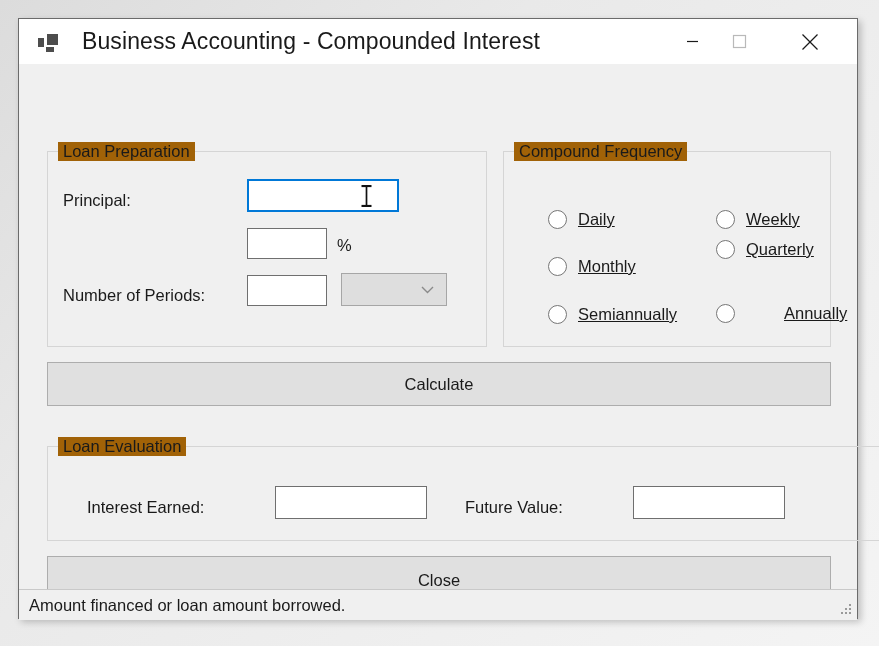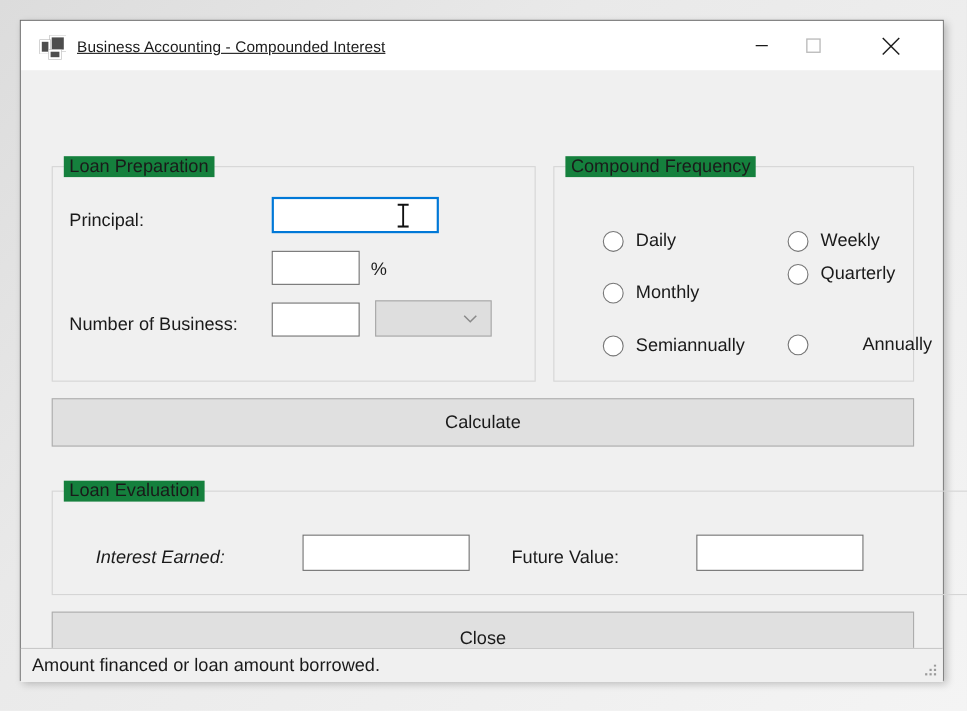--- a/index.html
+++ b/index.html
@@ -47,26 +47,25 @@
     display: block;
     background: #4d4d4d;
     border: 2px solid #ffffff;
     box-sizing: content-box;
   }
   #app-icon .sq-a { left: 9px;  top: 0px;  width: 11px; height: 11px; }
   #app-icon .sq-b { left: 0px;  top: 4px;  width: 6px;  height: 9px; }
   #app-icon .sq-c { left: 8px;  top: 13px; width: 8px;  height: 5px; }
 
   #title-text {
-    margin-left: 12px;
-    font-size: 14px;
+    margin-left: 24px;
+    font-size: 23px;
     color: #1a1a1a;
     white-space: nowrap;
     letter-spacing: 0.1px;
-    text-decoration: underline;
   }
 
   .winbtn {
     position: absolute;
     top: 0;
     width: 47px;
     height: 45px;
     display: flex;
     align-items: center;
     justify-content: center;
@@ -99,21 +98,21 @@
     right: 0;
     bottom: 0;
     border: 1px solid #d5d5d5;
     box-sizing: border-box;
   }
   .groupbox > .gb-title {
     position: absolute;
     left: 11px;
     top: 0;
     padding: 0 5px;
-    background: #15803d;
+    background: #a16207;
     font-size: 16.5px;
     color: #1a1a1a;
     white-space: nowrap;
     line-height: 19px;
   }
 
   #gb-loan-prep  { left: 28px;  top: 78px;  width: 440px; height: 205px; }
   #gb-frequency  { left: 484px; top: 78px;  width: 328px; height: 205px; }
   #gb-loan-eval  { left: 28px;  top: 373px; width: 852px; height: 104px; }
 
@@ -187,30 +186,31 @@
     border: 1px solid #767676;
     border-radius: 50%;
     background: #ffffff;
     flex: none;
   }
   .radio .rlabel {
     margin-left: 11px;
     font-size: 16.5px;
     color: #1a1a1a;
     line-height: 19px;
+    text-decoration: underline;
   }
   #rb-daily        { left: 45px;  top: 68px; }
   #rb-monthly      { left: 45px;  top: 115px; }
   #rb-semiannually { left: 45px;  top: 163px; }
   #rb-weekly       { left: 213px; top: 68px; }
   #rb-quarterly    { left: 213px; top: 98px; }
   #rb-annually     { left: 213px; top: 162px; gap: 38px; }
 
   
-  #lbl-interest-earned { left: 40px;  top: 60px; width: 180px; font-style: italic; }
+  #lbl-interest-earned { left: 40px;  top: 60px; width: 180px; }
   #txt-interest-earned { left: 228px; top: 49px; width: 152px; height: 33px; }
   #lbl-future-value    { left: 418px; top: 60px; width: 136px; }
   #txt-future-value    { left: 586px; top: 49px; width: 152px; height: 33px; }
 
   
   .bigbutton {
     position: absolute;
     background: #e0e0e0;
     border: 1px solid #adadad;
     box-sizing: border-box;
@@ -296,21 +296,21 @@
     <input class="textbox focused" id="txt-principal" type="text" value="" style="">
     <svg id="caret-ibeam" viewBox="0 0 11 22">
       <line x1="0.5" y1="1" x2="10.5" y2="1" stroke="#111111" stroke-width="2.2"></line>
       <line x1="5.5" y1="1" x2="5.5" y2="21" stroke="#111111" stroke-width="1.7"></line>
       <line x1="0.5" y1="21" x2="10.5" y2="21" stroke="#111111" stroke-width="2.2"></line>
     </svg>
 
     <input class="textbox" id="txt-rate" type="text" value="" style="">
     <div id="lbl-percent">%</div>
 
-    <div class="field-label" id="lbl-periods">Number of Business:</div>
+    <div class="field-label" id="lbl-periods">Number of Periods:</div>
     <input class="textbox" id="txt-periods" type="text" value="" style="">
 
     <div id="cmb-periods">
       <span></span>
       <svg class="chev" width="13" height="8" viewBox="0 0 13 8">
         <polyline points="1,1 6.5,6.5 12,1" fill="none" stroke="#8a8a8a" stroke-width="1.4"></polyline>
       </svg>
     </div>
 
     <div class="groupbox" id="gb-frequency">

